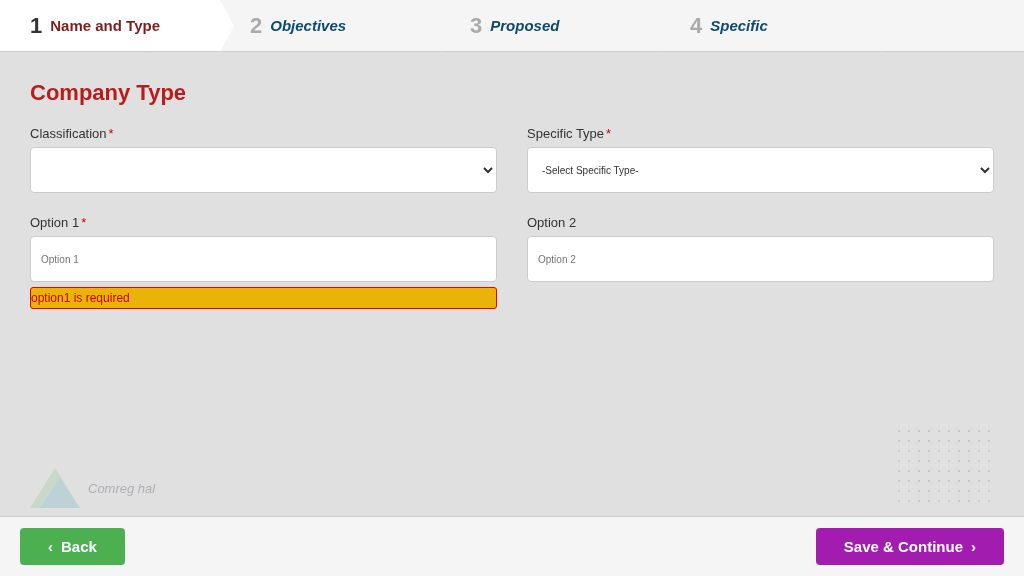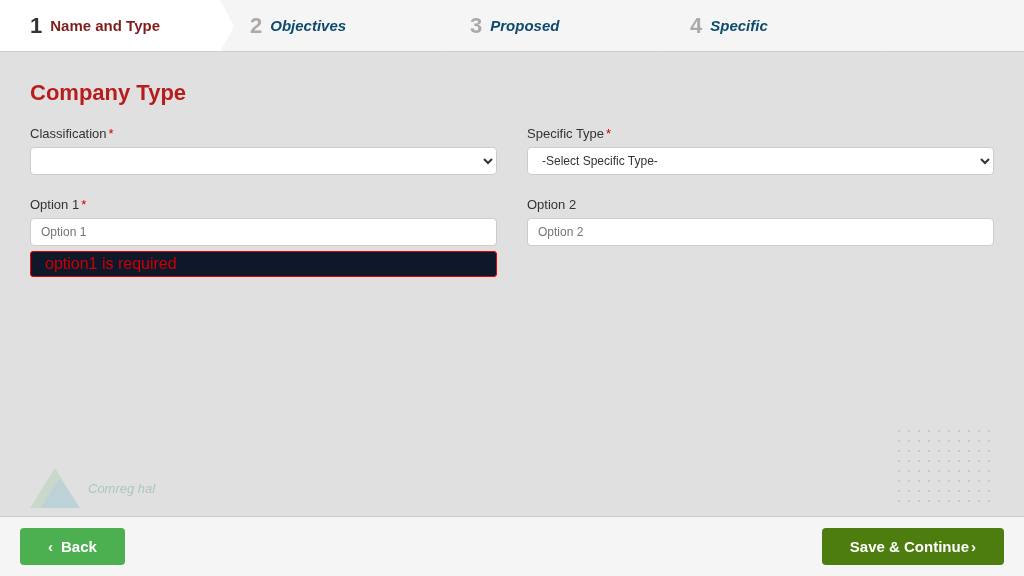--- a/index.html
+++ b/index.html
@@ -127,42 +127,42 @@
       font-weight: 400;
     }
 
     .required-star {
       color: #cc0000;
       margin-left: 2px;
     }
 
     select.form-control, input.form-control {
       width: 100%;
-      height: 28px;
+      height: 46px;
       border: 1px solid #ccc;
       border-radius: 4px;
       padding: 0 10px;
-      font-size: 12px;
+      font-size: 10px;
       background: #fff;
       color: #333;
       appearance: auto;
       outline: none;
     }
 
     .proposed-names-section {
       margin-top: 22px;
     }
 
     .error-badge {
       display: inline-block;
-      background: #0f172a;
+      background: #eab308;
       border: 1px solid #e00;
       color: #cc0000;
-      font-size: 16px;
-      padding: 3px 14px;
+      font-size: 12px;
+      padding: 3px 0;
       border-radius: 3px;
       margin-top: 5px;
     }
 
     
     .bottom-bar {
       position: absolute;
       bottom: 0;
       left: 0;
       right: 0;
@@ -184,31 +184,31 @@
       font-size: 15px;
       font-weight: 600;
       border-radius: 4px;
       cursor: pointer;
       display: flex;
       align-items: center;
       gap: 8px;
     }
 
     .btn-save {
-      background: #4d7c0f;
+      background: #a21caf;
       color: #fff;
       border: none;
       padding: 10px 28px;
       font-size: 15px;
       font-weight: 600;
       border-radius: 4px;
       cursor: pointer;
       display: flex;
       align-items: center;
-      gap: 2px;
+      gap: 8px;
     }
 
     
     .watermark {
       position: absolute;
       bottom: 68px;
       left: 30px;
       opacity: 0.25;
       display: flex;
       align-items: center;
@@ -216,21 +216,21 @@
       z-index: 1;
     }
 
     .watermark-shape {
       width: 50px;
       height: 40px;
     }
 
     .watermark-text {
       font-size: 13px;
-      color: #0f766e;
+      color: #0f172a;
       font-style: italic;
     }
 
     
     .dot-pattern {
       position: absolute;
       bottom: 70px;
       right: 30px;
       width: 100px;
       height: 80px;

